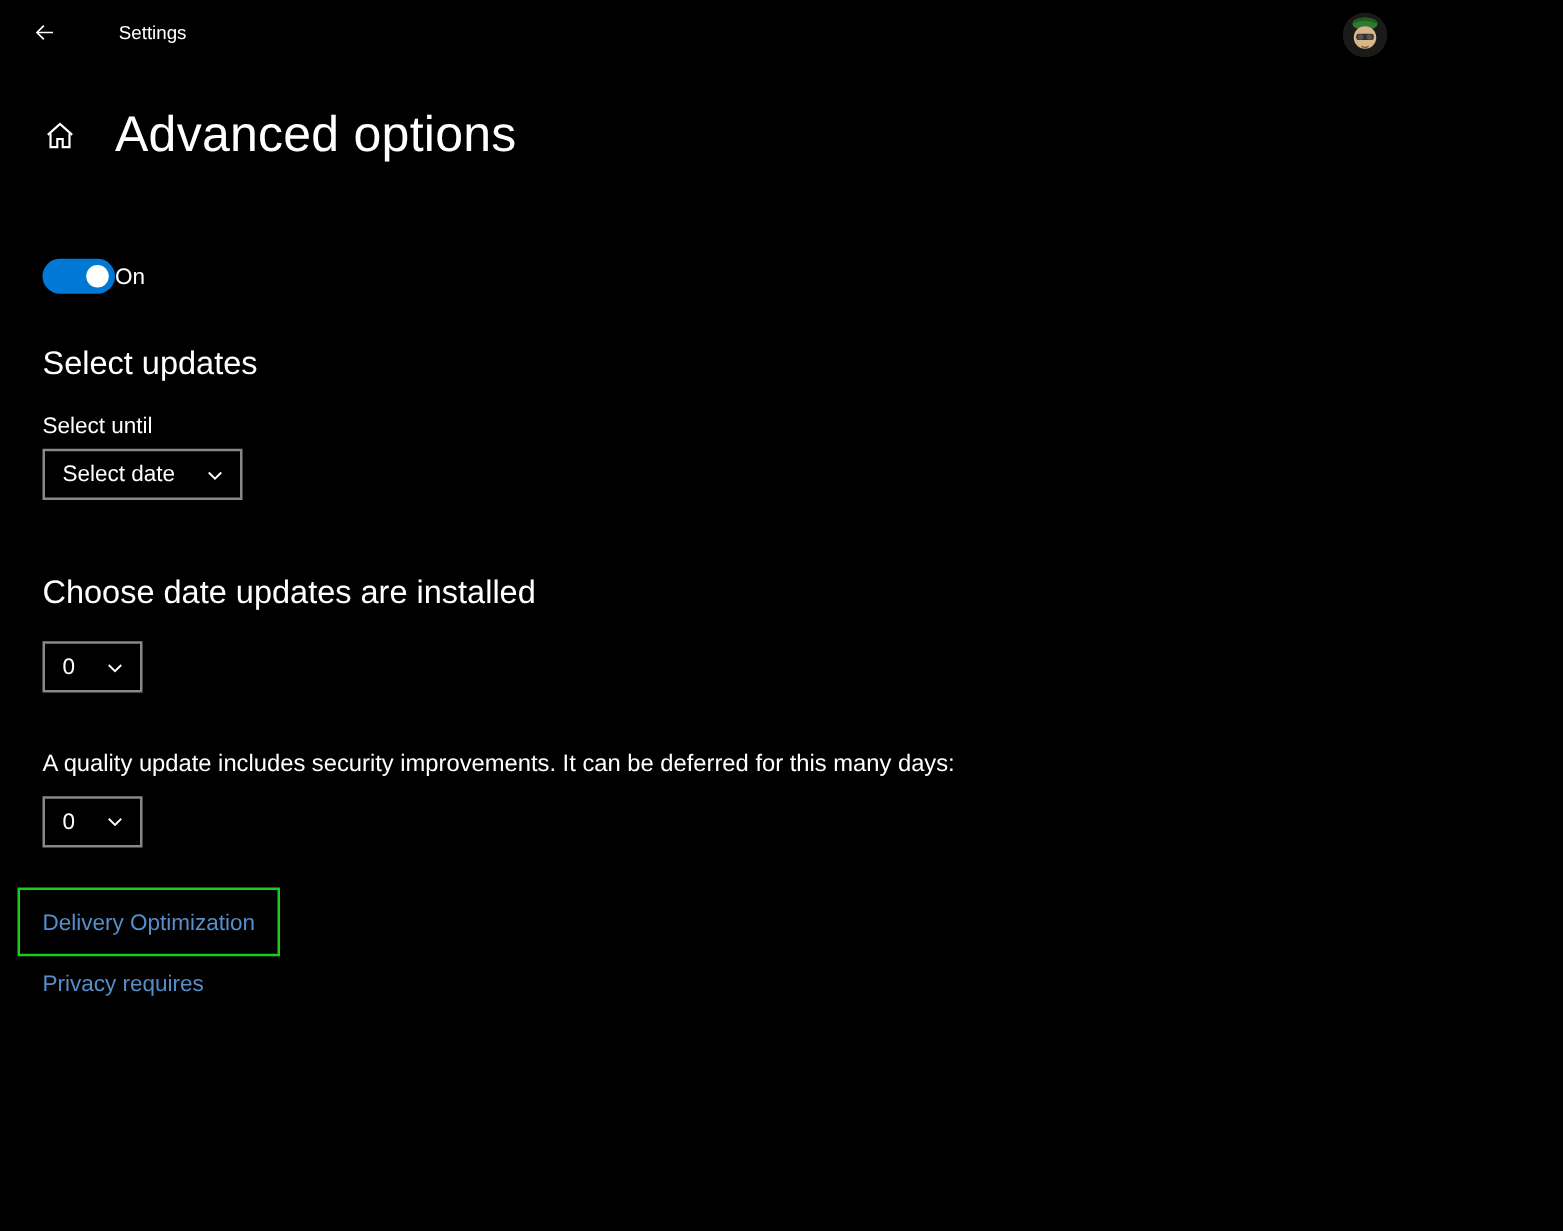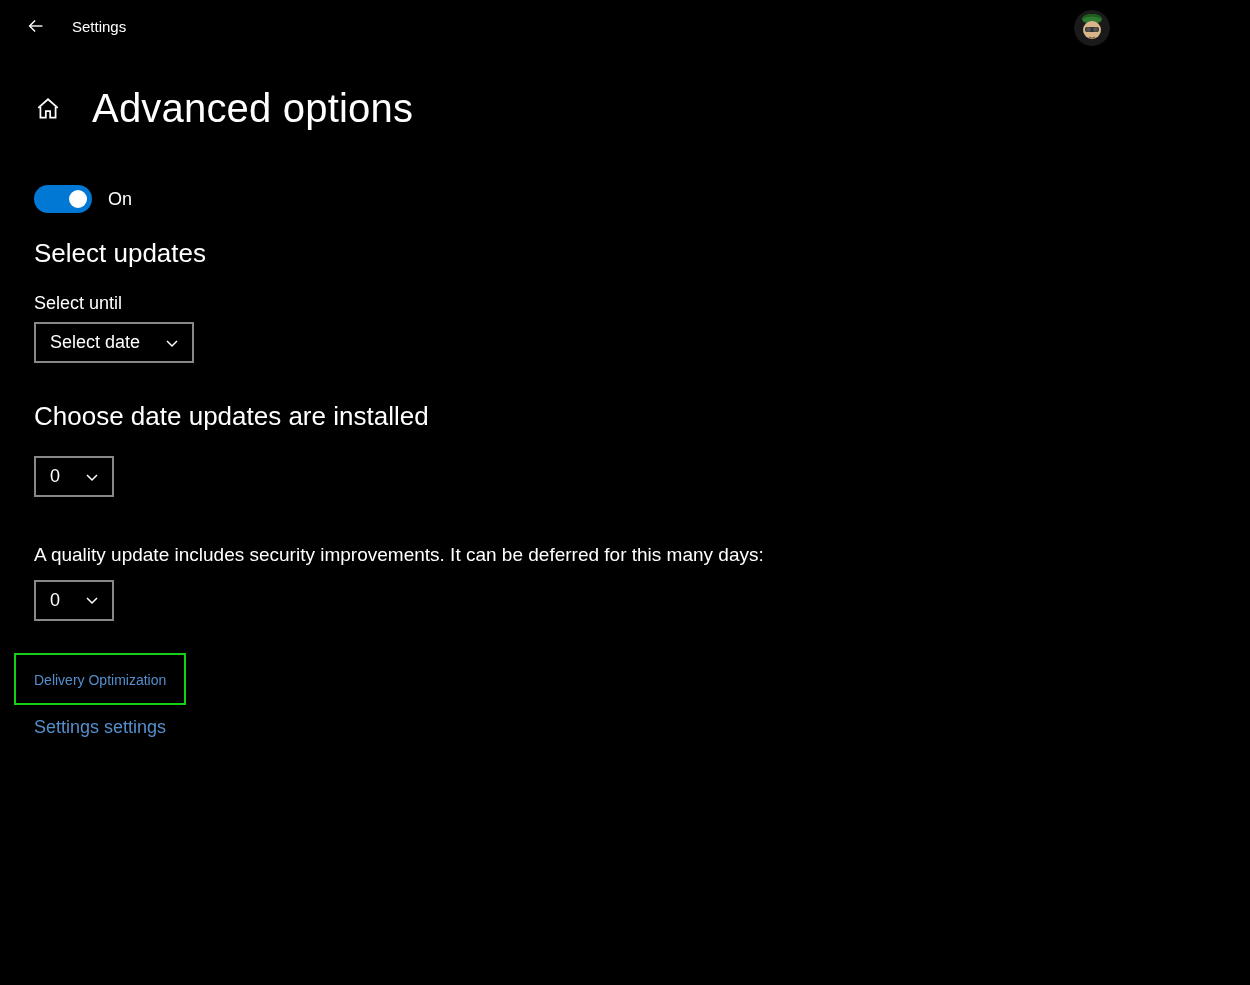--- a/index.html
+++ b/index.html
@@ -13,21 +13,21 @@
       color: #fff;
       width: 1250px;
       height: 985px;
       overflow: hidden;
       position: relative;
     }
     .topbar {
       display: flex;
       align-items: center;
       padding: 14px 24px 0 24px;
-      gap: 24px;
+      gap: 47px;
     }
     .back-arrow {
       width: 24px;
       height: 24px;
       display: flex;
       align-items: center;
       justify-content: center;
       cursor: pointer;
     }
     .back-arrow svg { stroke: #fff; }
@@ -44,21 +44,21 @@
       border-radius: 50%;
       overflow: hidden;
     }
     .content {
       padding: 48px 34px 0 34px;
     }
     .title-row {
       display: flex;
       align-items: center;
       gap: 30px;
-      margin-bottom: 54px;
+      margin-bottom: 76px;
     }
     .home-icon {
       width: 28px;
       height: 28px;
       display: flex;
       align-items: center;
       justify-content: center;
       cursor: pointer;
     }
     .page-title {
@@ -67,22 +67,21 @@
       letter-spacing: 0.2px;
     }
     .setting-label {
       font-size: 19px;
       font-weight: 400;
       margin-bottom: 12px;
     }
     .toggle-row {
       display: flex;
       align-items: center;
-      gap: 16px;
-      margin-bottom: 25px;
+      margin-bottom: 40px;
     }
     .toggle {
       width: 58px;
       height: 28px;
       border-radius: 14px;
       background: #0078d4;
       position: relative;
       cursor: pointer;
     }
     .toggle-knob {
@@ -127,26 +126,26 @@
     .dropdown.wide { min-width: 160px; }
     .dropdown-value { font-size: 18px; }
     .chevron {
       width: 16px;
       height: 16px;
       display: flex;
       align-items: center;
       justify-content: center;
     }
     .chevron svg { stroke: #fff; stroke-width: 1.5; fill: none; }
-    .gap-block { margin-bottom: 38px; }
+    .gap-block { margin-bottom: 58px; }
     .gap-small { margin-bottom: 44px; }
     .link {
       display: inline-block;
       color: #548fcc;
-      font-size: 14px;
+      font-size: 18px;
       cursor: pointer;
     }
     .link-box-highlight {
       border: 2px solid #15d015;
       padding: 16px 18px 14px 18px;
       display: inline-block;
       margin-left: -20px;
       margin-bottom: 4px;
     }
     .links-area {
@@ -234,15 +233,15 @@
       <svg width="16" height="16" viewBox="0 0 16 16">
           <path d="M3 6 L8 11 L13 6"></path>
         </svg>
     </span>
   </div>
 
   <div class="links-area">
     <div class="link-box-highlight">
       <span class="link">Delivery Optimization</span>
     </div>
-    <span class="link-plain">Settings settings</span>
+    <span class="link-plain">Privacy requires</span>
   </div>
 </div>
 
 </body></html>

